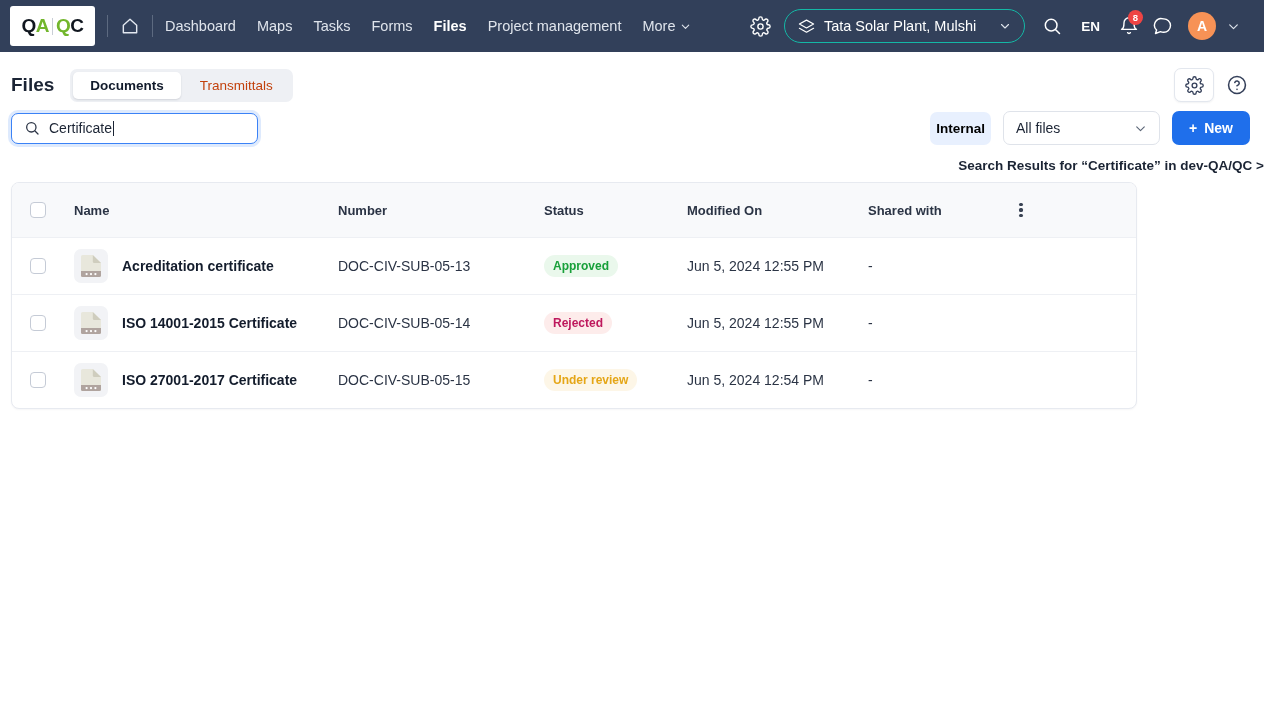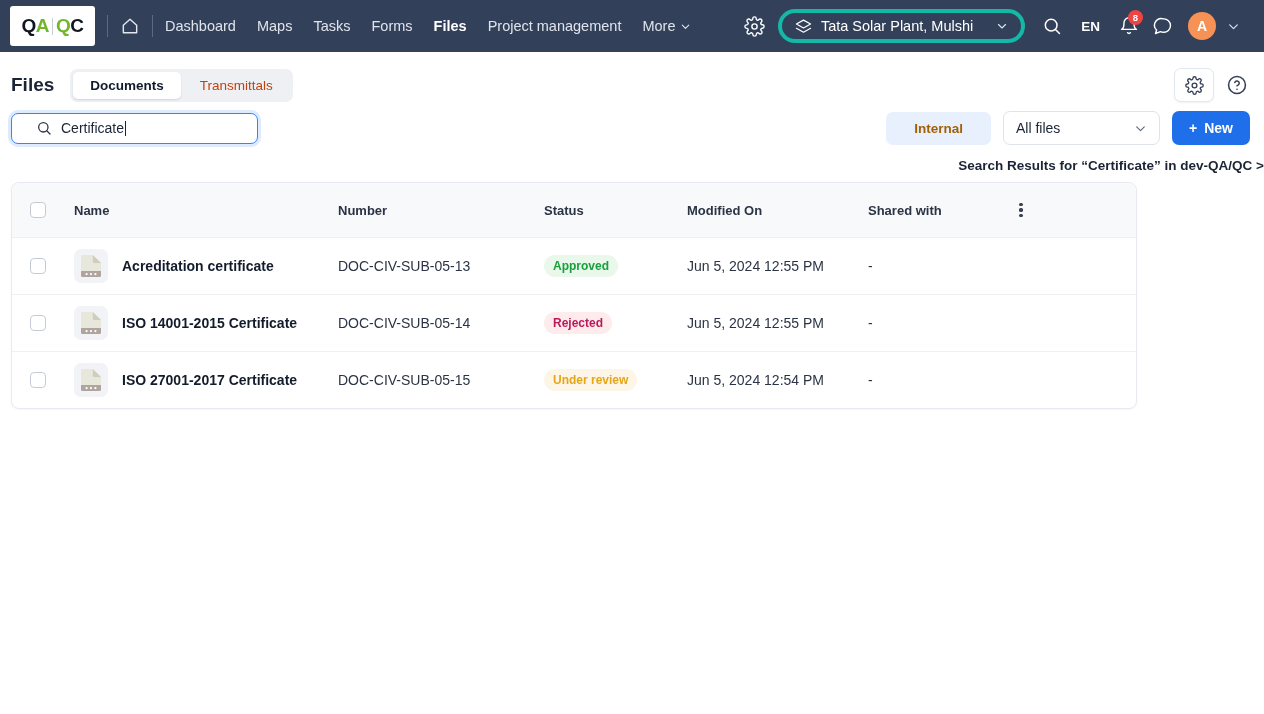--- a/index.html
+++ b/index.html
@@ -62,21 +62,21 @@
   .top-right { display: flex; align-items: center; gap: 0; }
   .icon-btn {
     width: 34px; height: 34px;
     display: flex; align-items: center; justify-content: center;
     color: #ffffff;
     position: relative;
     flex: none;
   }
   .proj-select {
     height: 34px;
-    border: 4px solid #14b8a6;
+    border: 1px solid #14b8a6;
     border-radius: 17px;
     display: flex; align-items: center;
     gap: 9px;
     padding: 0 13px 0 13px;
     color: #ffffff;
     font-size: 14.5px;
     margin: 0 10px 0 6px;
     white-space: nowrap;
   }
   .proj-select .chev { margin-left: 14px; }
@@ -172,21 +172,21 @@
     height: 44px;
   }
   .searchbox {
     width: 247px; height: 31px;
     border: 1.5px solid #3b82f6;
     border-radius: 7px;
     box-shadow: 0 0 0 3px rgba(59,130,246,.17);
     display: flex;
     align-items: center;
     gap: 9px;
-    padding: 0 24px;
+    padding: 0 12px;
     background: #ffffff;
   }
   .searchbox .val {
     font-size: 14px;
     color: #1b2434;
     position: relative;
   }
   .caret {
     display: inline-block;
     width: 1px; height: 15px;
@@ -195,24 +195,24 @@
     margin-left: 1px;
   }
   .filters {
     margin-left: auto;
     display: flex;
     align-items: center;
     gap: 12px;
   }
   .pill-internal {
     background: #e8f0fe;
-    color: #a16207;
+    color: #000000;
     font-size: 13.5px;
     font-weight: bold;
-    padding: 9px 28px;
+    padding: 9px 6px;
     border-radius: 7px;
     white-space: nowrap;
   }
   .select {
     width: 157px; height: 34px;
     border: 1px solid #dfe3ea;
     border-radius: 7px;
     background: #ffffff;
     display: flex;
     align-items: center;

